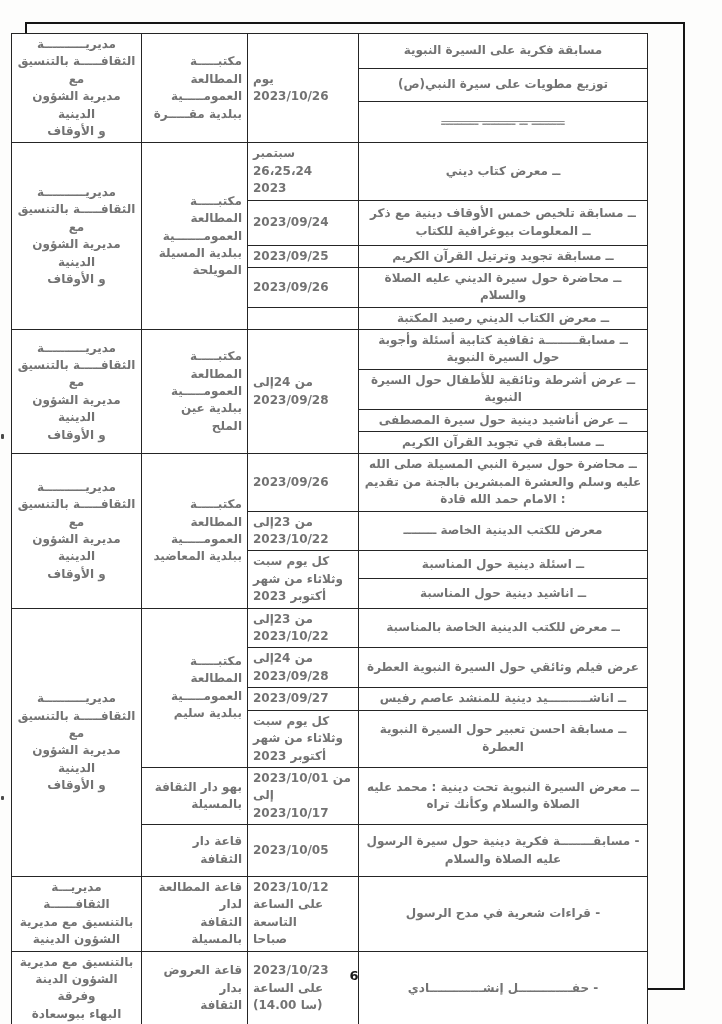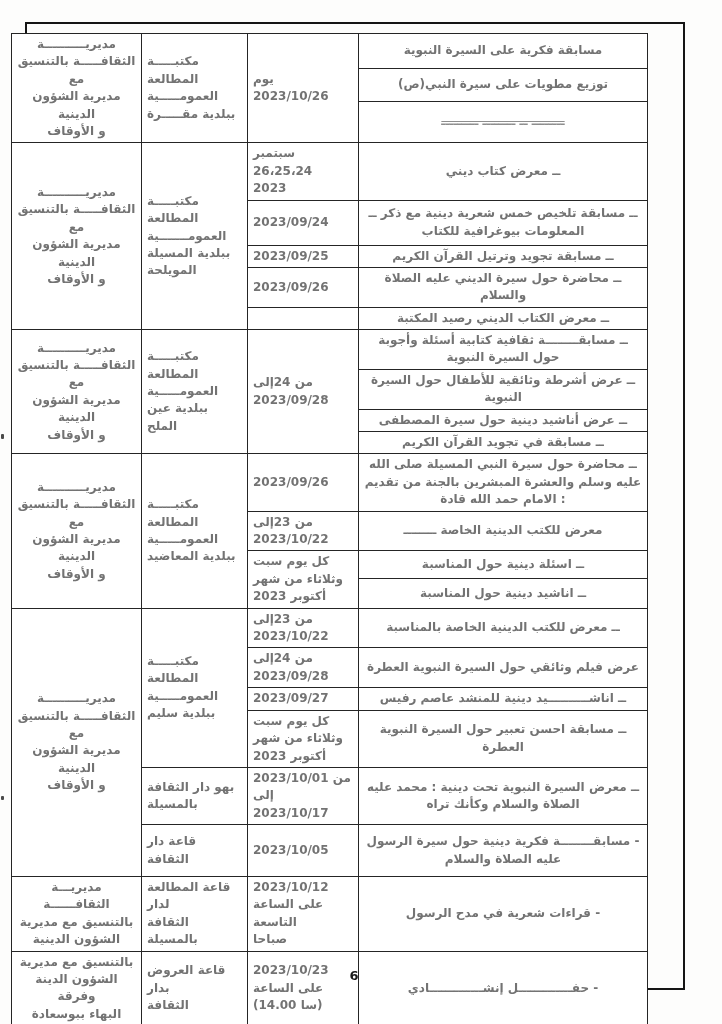--- a/index.html
+++ b/index.html
@@ -23,21 +23,21 @@
     color:#737373;
     font-weight:700;
     font-size:12px;
     line-height:1.45;
     padding:2px 5px;
     overflow:hidden;
     box-sizing:border-box;
   }
   td.act{text-align:center;padding-right:8px;}
   td.date{text-align:left;white-space:pre-line;font-size:11.5px;}
-  td.loc{text-align:left;white-space:pre-line;font-size:11.5px;line-height:1.55;}
+  td.loc{text-align:right;white-space:pre-line;font-size:11.5px;line-height:1.55;}
   td.adm{text-align:center;white-space:pre-line;font-size:11.5px;line-height:1.5;}
   td.top{vertical-align:top;padding-top:6px;}
   td.md{font-size:12.5px;}
   td.ctr{text-align:center;}
   td.faded{
     vertical-align:top;padding-top:3px;
     color:#5a5a5a;text-decoration:line-through;
     filter:blur(0.7px);opacity:.8;font-size:11px;letter-spacing:-1px;border-radius:6px;
   }
   .page-number{
@@ -92,21 +92,21 @@
 المطالعة
 العمومـــــــية
 ببلدية المسيلة
 المويلحة</td>
         <td class="adm" rowspan="5">مديريــــــــــة
 الثقافـــــة بالتنسيق مع
 مديرية الشؤون الدينية
 و الأوقاف</td>
       </tr>
       <tr style="height:45px">
-        <td class="act">ــ مسابقة تلخيص خمس شعرية دينية مع ذكر ــ المعلومات بيوغرافية للكتاب</td>
+        <td class="act">ــ مسابقة تلخيص خمس الأوقاف دينية مع ذكر ــ المعلومات بيوغرافية للكتاب</td>
         <td class="date">2023/09/24</td>
       </tr>
       <tr style="height:20px">
         <td class="act">ــ مسابقة تجويد وترتيل القرآن الكريم</td>
         <td class="date">2023/09/25</td>
       </tr>
       <tr style="height:18px">
         <td class="act">ــ محاضرة حول سيرة الديني عليه الصلاة والسلام</td>
         <td class="date">2023/09/26</td>
       </tr>

